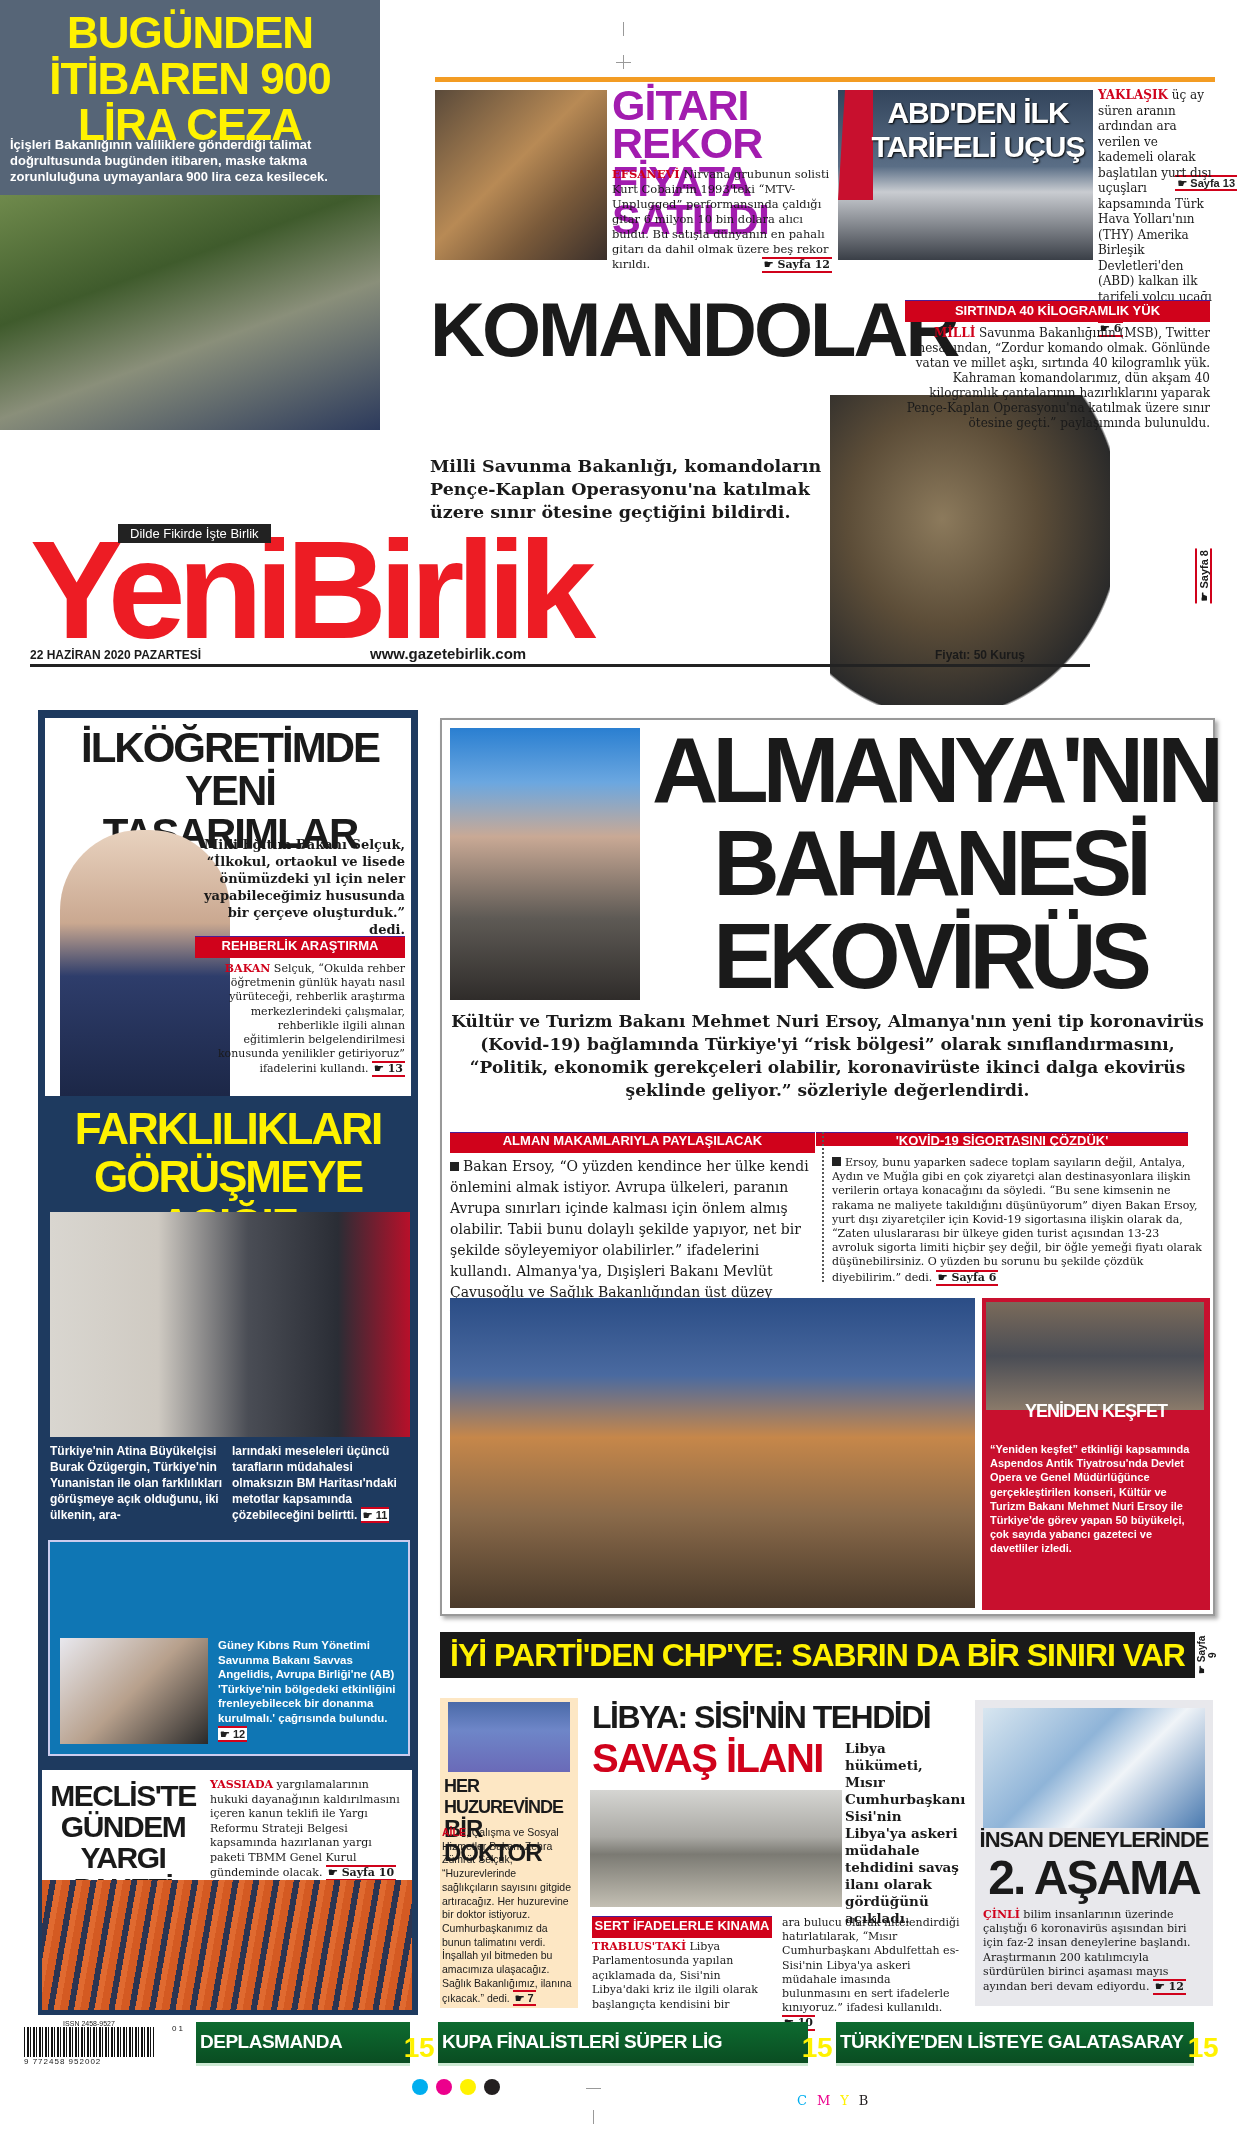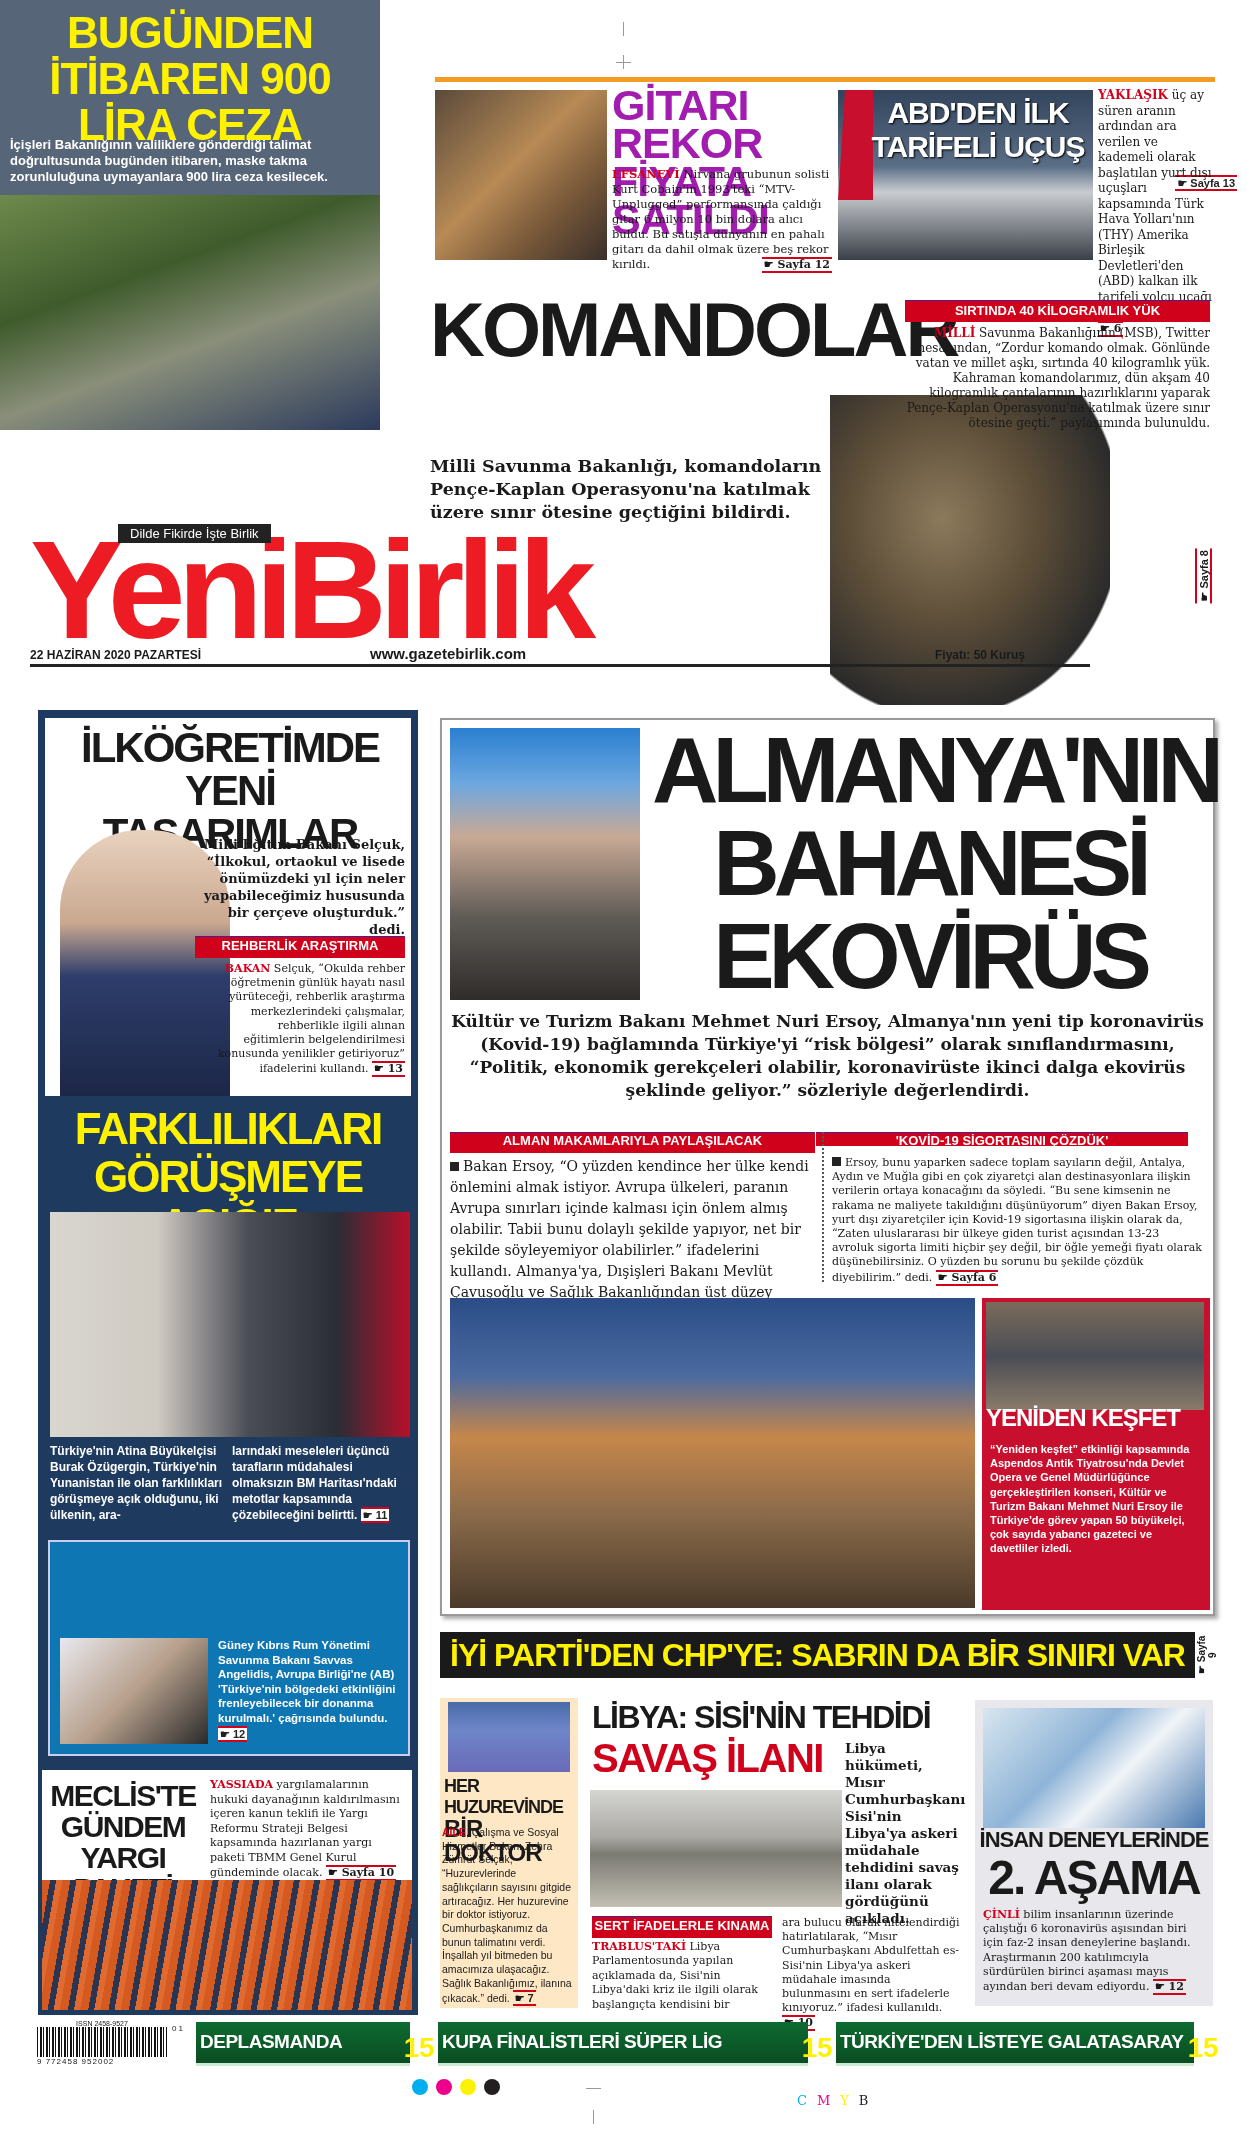--- a/index.html
+++ b/index.html
@@ -70,21 +70,21 @@
 #main .deck{position:absolute;left:8px;top:290px;width:755px;text-align:center;font-family:"DejaVu Serif",serif;font-weight:bold;font-size:17px;line-height:23px}
 #bar1{position:absolute;left:8px;top:412px;width:365px;height:21px;font-size:13px;line-height:16px}
 #bar2{position:absolute;left:374px;top:412px;width:372px;height:14px;font-size:13px;line-height:16px}
 #col1{position:absolute;left:8px;top:436px;width:365px;font-size:14px;line-height:21px}
 #col2{position:absolute;left:390px;top:436px;width:372px;font-size:11px;line-height:14.2px}
 .dots{position:absolute;left:380px;top:412px;height:150px;border-left:2px dotted #555}
 .sq{display:inline-block;width:9px;height:9px;background:#222;margin-right:4px}
 #aspendos{left:8px;top:578px;width:525px;height:310px;background:linear-gradient(180deg,#2b4d86 0%,#4a6aa0 25%,#c6874a 45%,#8a6a4a 70%,#4a3a2a 100%)}
 #keshfet{position:absolute;left:540px;top:578px;width:228px;height:312px;background:#c8102e}
 #guests{left:4px;top:4px;width:218px;height:108px;background:linear-gradient(180deg,#7a6a5a,#4a4d55 50%,#8a7a6a)}
-#keshfet h3{position:absolute;left:4px;top:106px;width:220px;color:#fff;font-size:24px;line-height:28px;font-weight:900;text-align:left;letter-spacing:-1px}
+#keshfet h3{position:absolute;left:4px;top:99px;width:220px;color:#fff;font-size:18px;line-height:28px;font-weight:900;text-align:center;letter-spacing:-1px}
 #keshfet p{position:absolute;left:8px;top:144px;width:212px;color:#fff;font-size:11px;line-height:14.2px;font-weight:bold}
 
 #iyi{position:absolute;left:440px;top:1632px;width:755px;height:46px;background:#1a1a1a;color:#fff200;font-size:32px;line-height:46px;font-weight:900;letter-spacing:-1px;text-align:center}
 #sayfa9{position:absolute;left:1196px;top:1634px;width:14px;height:42px;background:#fff;writing-mode:vertical-rl;transform:rotate(180deg);font-size:10px;font-weight:bold;text-align:center}
 
 #huz{position:absolute;left:440px;top:1698px;width:138px;height:310px;background:#fde7c4}
 #selcukz{left:8px;top:4px;width:122px;height:70px;background:linear-gradient(180deg,#4a6aa8,#6e86c8 40%,#6a6ab8 100%)}
 #huz h3{position:absolute;left:2px;top:78px;width:136px;font-size:18px;line-height:21px;font-weight:900;letter-spacing:-1px;text-align:left;padding-left:2px}
 #huz h3 .big{font-size:24px}
 #huz p{position:absolute;left:2px;top:128px;width:132px;font-size:10.5px;line-height:13.7px}
@@ -96,21 +96,21 @@
 #libya-bar{position:absolute;left:592px;top:1916px;width:180px;height:22px;font-size:13px;line-height:17px}
 #libya-c1{position:absolute;left:592px;top:1940px;width:180px;font-size:11px;line-height:14.4px}
 #libya-c2{position:absolute;left:782px;top:1916px;width:180px;font-size:11px;line-height:14.2px}
 
 #insan{position:absolute;left:975px;top:1700px;width:238px;height:306px;background:#e8e8ec}
 #lab{left:8px;top:8px;width:222px;height:120px;background:linear-gradient(135deg,#d8e6f0,#8fb4d8 40%,#f0f4f8 60%,#4a7ab0)}
 #insan h3{position:absolute;left:4px;top:128px;width:230px;text-align:center;font-size:22px;line-height:24px;font-weight:900;letter-spacing:-1px}
 #insan h2{position:absolute;left:4px;top:152px;width:230px;text-align:center;font-size:48px;line-height:52px;font-weight:900;letter-spacing:-2px}
 #insan p{position:absolute;left:8px;top:208px;width:224px;font-size:11px;line-height:14.2px}
 
-#isbn{position:absolute;left:37px;top:2020px;width:130px;height:46px}
+#isbn{position:absolute;left:24px;top:2020px;width:130px;height:46px}
 #isbn .lbl{font-size:7px;text-align:center}
 #isbn .bars{height:30px;background:repeating-linear-gradient(90deg,#111 0 1px,#fff 1px 3px,#111 3px 5px,#fff 5px 6px)}
 #isbn .num{font-size:8px;letter-spacing:1px}
 .sport{position:absolute;top:2022px;height:44px;background:linear-gradient(180deg,#0d6b30,#0a4d22);color:#fff;font-size:19px;line-height:40px;font-weight:900;padding-left:4px;letter-spacing:-0.5px;border-bottom:3px solid #cde9d3}
 .sport .n{position:absolute;right:-24px;top:12px;color:#fff200;font-size:28px;font-weight:900;line-height:28px}
 .dotc{position:absolute;top:2079px;width:16px;height:16px;border-radius:50%}
 #cmyb{position:absolute;left:797px;top:2093px;font-family:"DejaVu Serif",serif;font-size:13px}
 #cmyb span{margin-right:10px}
 </style>
 </head>

